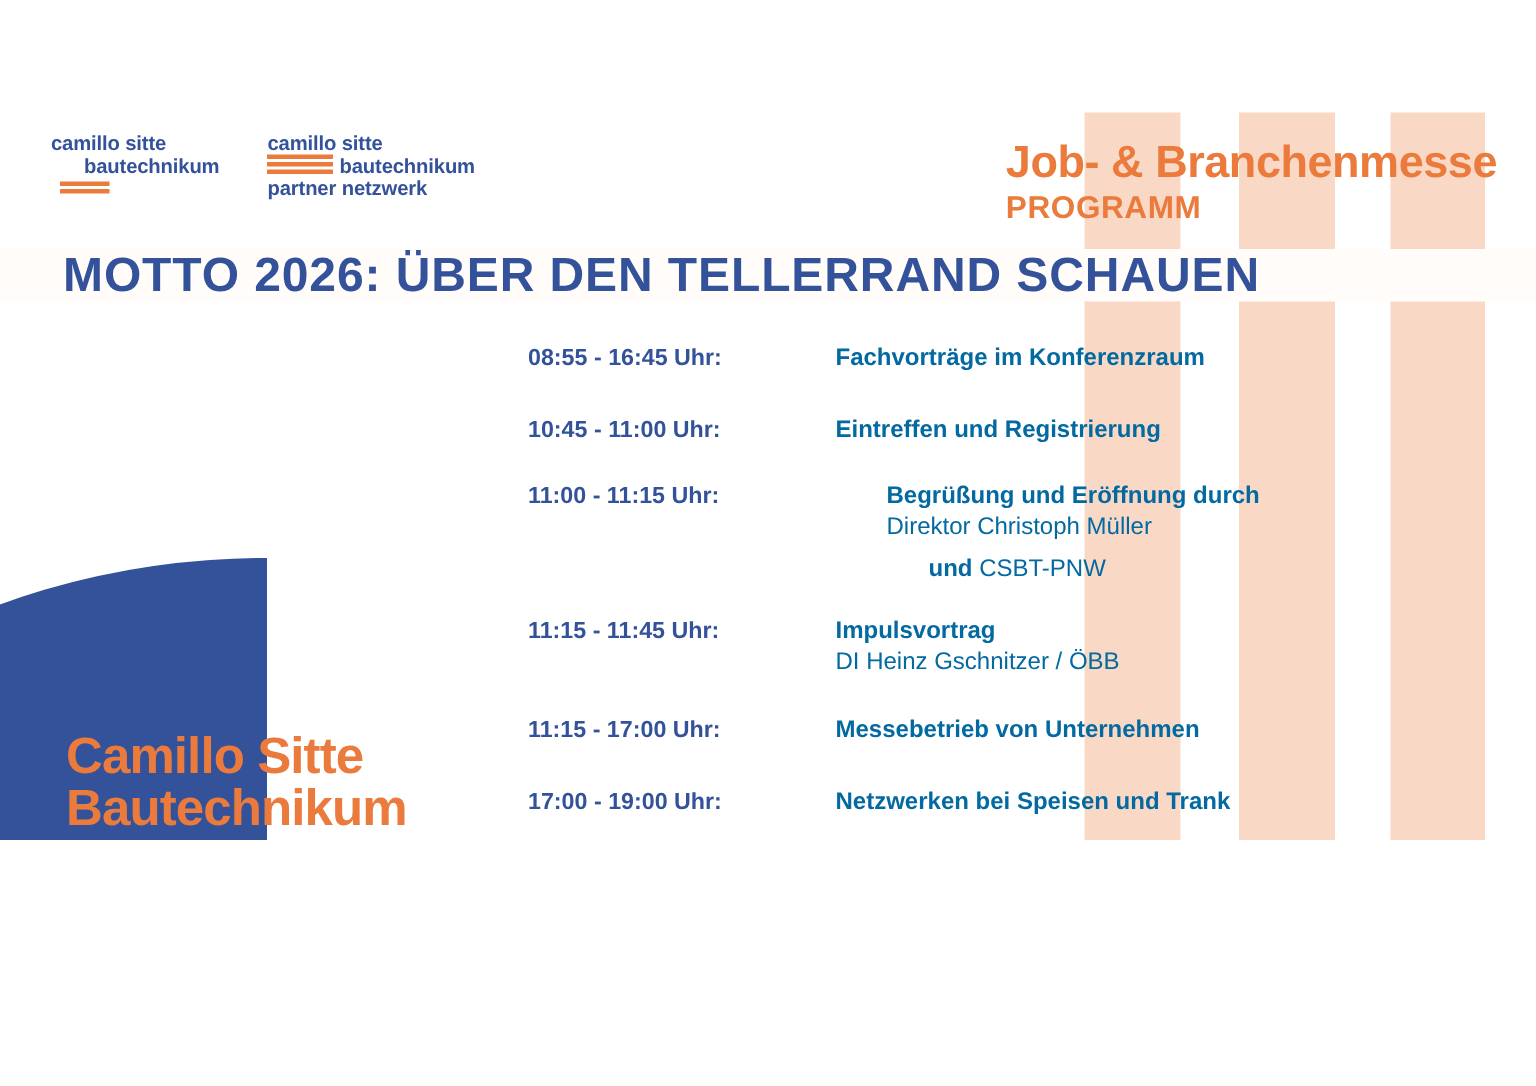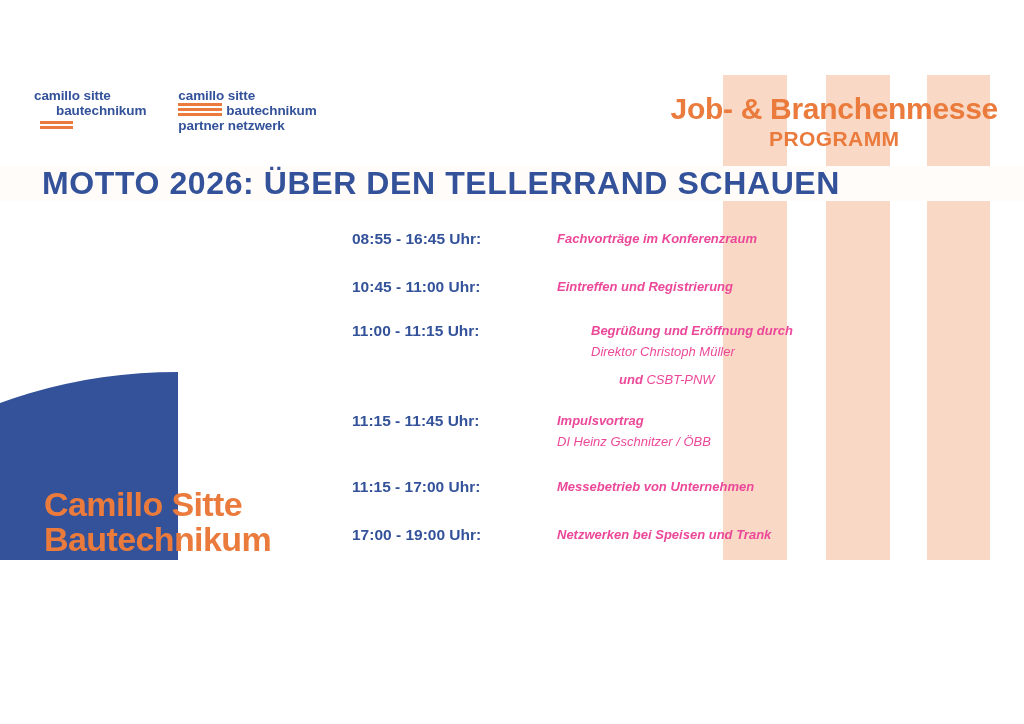--- a/index.html
+++ b/index.html
@@ -96,21 +96,21 @@
     gap: 4px;
   }
   .logo-b .bars { width: 44px; margin-top: 0; }
 
   
   .header-right {
     position: absolute;
     right: 26px;
     top: 92px;
     z-index: 3;
-    text-align: center;
+    text-align: left;
   }
   .header-title {
     color: #EA7B3C;
     font-size: 30px;
     font-weight: bold;
     letter-spacing: -0.3px;
     line-height: 34px;
     white-space: nowrap;
   }
   .header-sub {
@@ -154,24 +154,23 @@
     width: 205px;
     flex: 0 0 205px;
     color: #33529A;
     font-size: 15.5px;
     font-weight: bold;
     line-height: 21px;
     white-space: nowrap;
   }
   .row .desc {
     flex: 1;
-    color: #ec4899;
-    font-size: 13px;
+    color: #0369a1;
+    font-size: 16px;
     line-height: 21px;
-    font-style: italic;
   }
   .desc .primary {
     font-weight: bold;
     display: block;
     white-space: nowrap;
   }
   .desc .secondary {
     font-weight: normal;
     display: block;
     white-space: nowrap;

